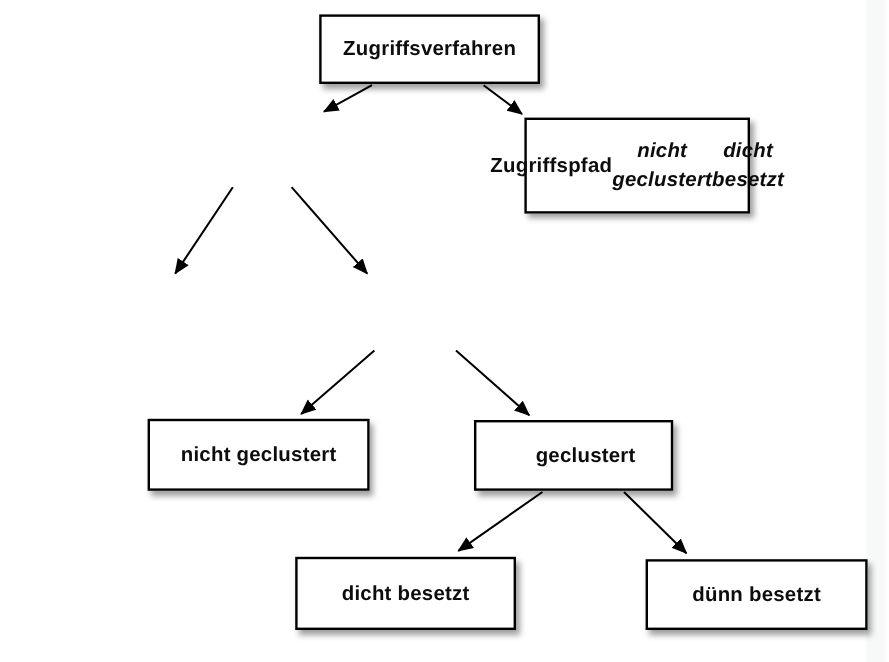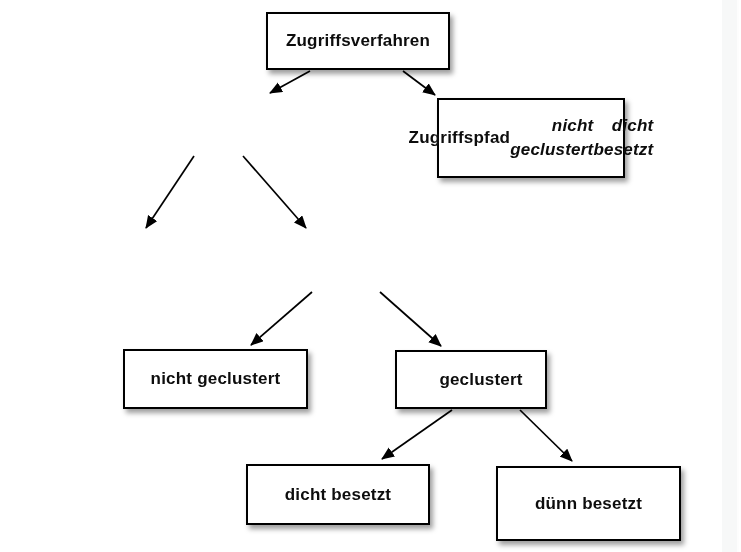--- a/index.html
+++ b/index.html
@@ -8,32 +8,32 @@
     background:#ffffff;
     font-family:"Liberation Sans","DejaVu Sans",sans-serif;
   }
   .canvas{position:absolute;left:0;top:0;width:741px;height:552px;}
   .edge-layer{position:absolute;left:0;top:0;width:741px;height:552px;pointer-events:none;}
   .node{
     position:absolute;box-sizing:border-box;
     background:#ffffff;border:2px solid #000000;
     box-shadow:3px 4px 5px rgba(0,0,0,0.38);
     display:flex;align-items:center;justify-content:center;
-    text-align:right;font-size:17px;font-weight:600;color:#0d0d0d;
+    text-align:center;font-size:17px;font-weight:600;color:#0d0d0d;
     letter-spacing:0.2px;
   }
   .n-zv  {left:266px;top:12px; width:184px;height:58px;}
   .n-do  {left:123px;top:97px; width:185px;height:58px;}
   .n-zp  {left:437px;top:98px; width:188px;height:80px;flex-direction:row;line-height:24px;}
   .n-oi  {left:29px; top:232px;width:186px;height:59px;}
   .n-pi  {left:254px;top:232px;width:184px;height:59px;}
   .n-ng  {left:123px;top:349px;width:185px;height:60px;}
-  .n-gc  {left:395px;top:350px;width:152px;height:59px;padding-left:20px;}
+  .n-gc  {left:395px;top:350px;width:166px;height:59px;padding-left:20px;}
   .n-db  {left:246px;top:464px;width:184px;height:61px;}
-  .n-dnb {left:496px;top:466px;width:185px;height:75px;}
+  .n-dnb {left:538px;top:466px;width:185px;height:59px;}
   .sub{font-style:italic;}
   .right-band{
     position:absolute;top:0;right:2px;width:17px;height:552px;
     background:#f7f8f8;
   }
   .right-band-edge{
     position:absolute;top:0;right:0;width:2px;height:552px;
     background:#fdfdfd;
   }
 </style>

